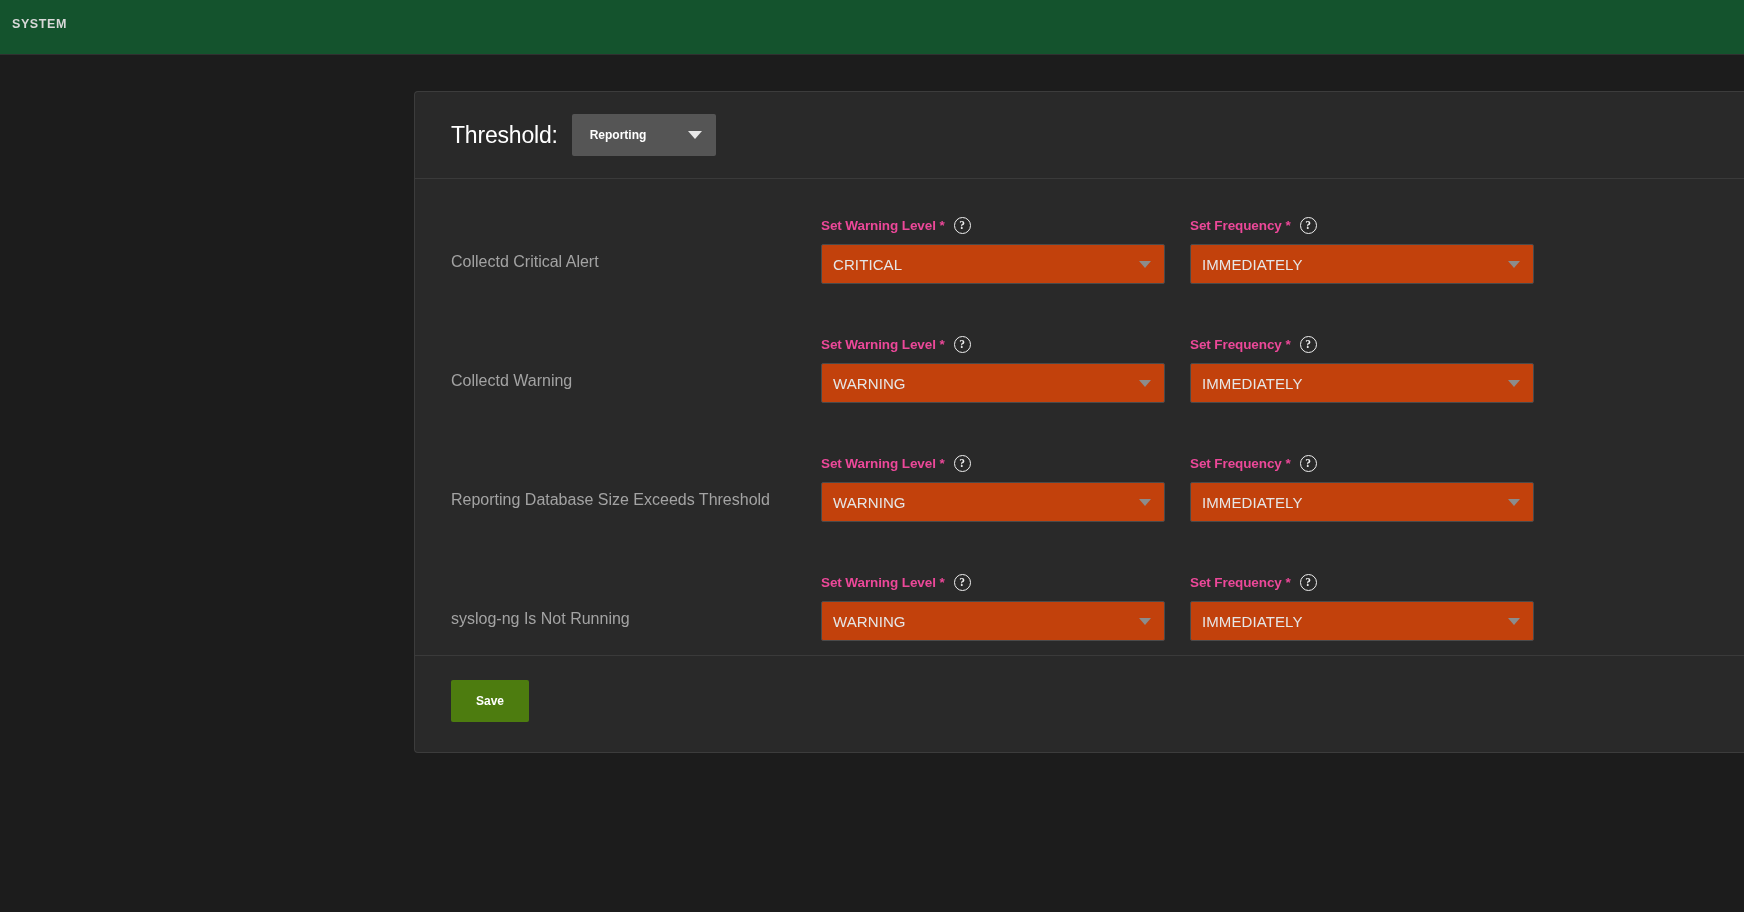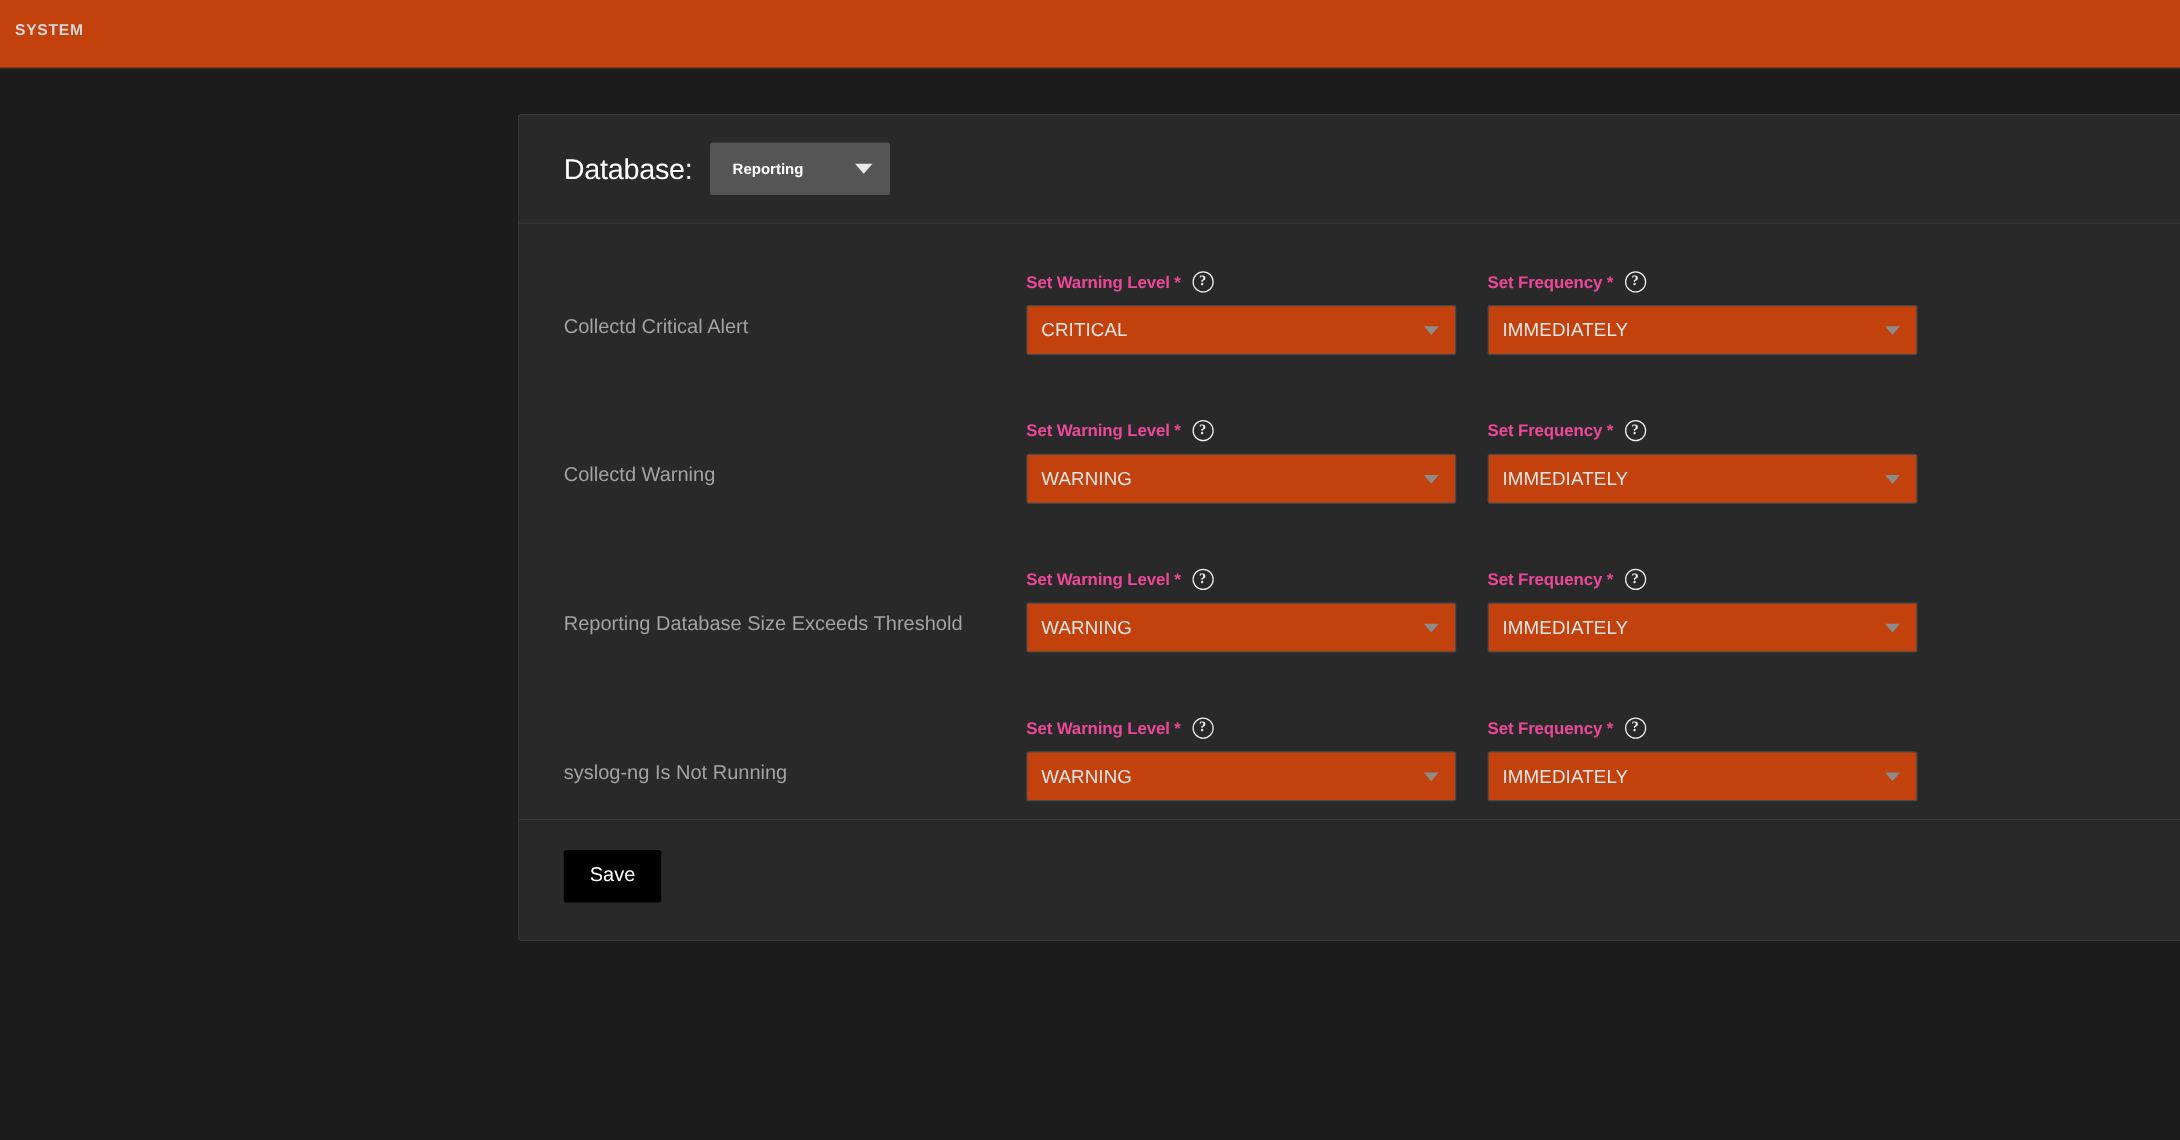--- a/index.html
+++ b/index.html
@@ -7,21 +7,21 @@
   html, body {
     width: 1744px;
     height: 912px;
     background: #1c1c1c;
     font-family: "Liberation Sans", sans-serif;
     overflow: hidden;
   }
 
   
   .page-header {
-    background: #c2410c;
+    background: #14532d;
     padding: 16px 0 22px 12px;
     border-bottom: 1px solid #303030;
   }
   .eyebrow {
     color: #d8d8d8;
     font-size: 12.5px;
     font-weight: bold;
     letter-spacing: 0.6px;
     line-height: 16px;
   }
@@ -175,44 +175,44 @@
     border-right: 6px solid transparent;
     border-top: 7px solid #8c8c8c;
   }
 
   
   .panel-footer {
     border-top: 1px solid #3a3a3a;
     padding: 24px 0 30px 36px;
   }
   .save-button {
-    background: #000000;
+    background: #4d7c0f;
     color: #ffffff;
     border: none;
     border-radius: 2px;
     height: 42px;
     width: 78px;
-    font-size: 16px;
-    font-weight: normal;
+    font-size: 12px;
+    font-weight: bold;
     font-family: "Liberation Sans", sans-serif;
     cursor: pointer;
   }
 </style>
 </head>
 <body>
 
 <div class="page-header">
   <div class="eyebrow">SYSTEM</div>
 </div>
 
 <div class="body-area">
   <div class="panel">
 
     <div class="category-bar">
-      <span class="category-label">Database:</span>
+      <span class="category-label">Threshold:</span>
       <div class="category-select">
         <span class="category-select-text">Reporting</span>
         <span class="caret"></span>
       </div>
     </div>
 
     <div class="rows">
 
       <div class="alert-row">
         <div class="alert-name">Collectd Critical Alert</div>

